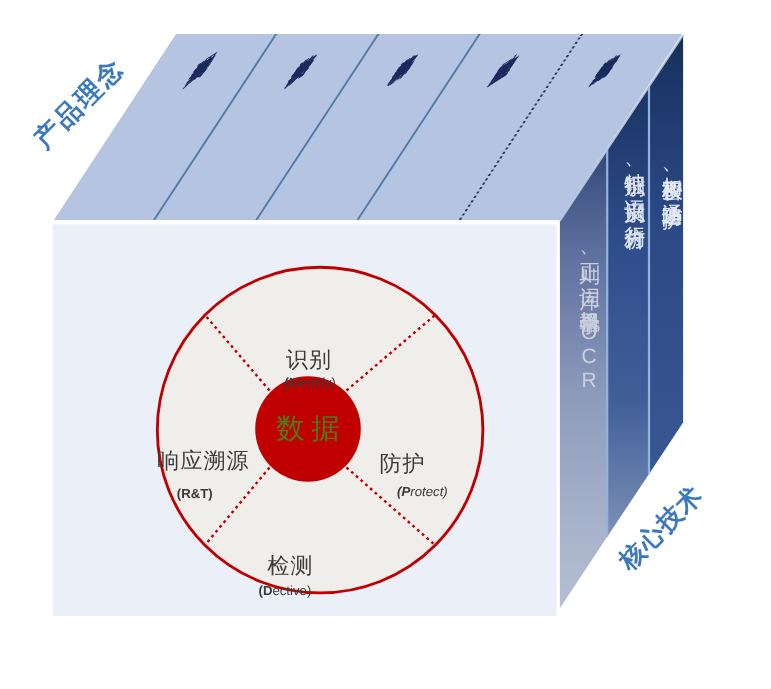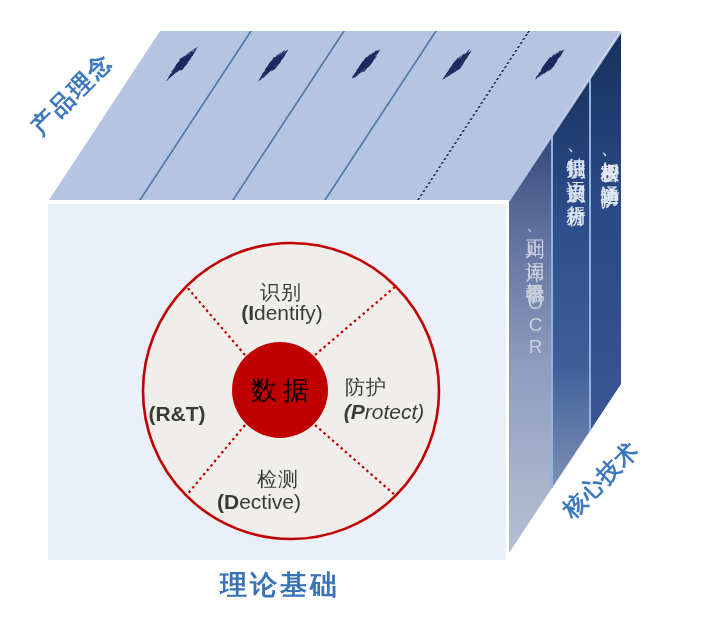--- a/index.html
+++ b/index.html
@@ -33,30 +33,30 @@
   .vcol{position:absolute;width:30px;display:flex;justify-content:center;
         writing-mode:vertical-rl;text-orientation:upright;font-size:19px;
         line-height:21px;letter-spacing:1px;white-space:nowrap;font-weight:400;}
   .vcol.r0{left:516px;top:224px;color:#c9cfdd;}
   .vcol.r1{left:557px;top:142px;color:#dce3f1;}
   .vcol.r2{left:591px;top:146px;color:#e5ebf7;}
 
   
   .ring-svg{position:absolute;left:134px;top:234px;width:320px;height:320px;}
   .q-label{position:absolute;transform:translate(-50%,-50%);white-space:nowrap;
-           color:#3a3a3a;}
+           color:#3a3a3a;margin-top:35px;}
   .q-zh{font-size:20px;letter-spacing:1px;}
-  .q-en{font-size:21px;}
+  .q-en{font-size:12px;}
   .q-en b{font-weight:700;}
   .zh-top{left:281px;top:292px;} .en-top{left:282px;top:313px;}
   .zh-right{left:366px;top:387px;} .en-right{left:384px;top:412px;font-style:italic;}
-  .zh-bottom{left:278px;top:479px;} .en-bottom{left:259px;top:502px;}
+  .zh-bottom{left:264px;top:479px;} .en-bottom{left:259px;top:502px;}
   .zh-left{left:185px;top:384px;} .en-left{left:177px;top:414px;font-weight:700;}
   .core-text{position:absolute;left:283px;top:390px;transform:translate(-50%,-50%);
-             color:#000000;font-size:26px;letter-spacing:6px;white-space:nowrap;}
+             color:#4d7c0f;font-size:26px;letter-spacing:6px;white-space:nowrap;}
 
   
   .diag-label{position:absolute;white-space:nowrap;font-weight:700;color:#3c78bd;}
   .product-label{left:72px;top:94px;font-size:24px;letter-spacing:2px;
                  transform:translate(-50%,-50%) rotate(-45deg);}
   .core-tech-label{left:601px;top:480px;font-size:23px;letter-spacing:1px;
                  transform:translate(-50%,-50%) rotate(-45deg);}
   .bottom-title{position:absolute;left:280px;top:585px;transform:translate(-50%,-50%);
                 font-size:27px;font-weight:700;letter-spacing:3px;color:#3a72b6;
                 white-space:nowrap;}
@@ -126,21 +126,21 @@
 
   <div class="q-label q-zh zh-top">识别</div>
   <div class="q-label q-en en-top"><span></span><b>(I</b><span>dentify)</span></div>
 
   <div class="q-label q-zh zh-right">防护</div>
   <div class="q-label q-en en-right"><span></span><b>(P</b><span>rotect)</span></div>
 
   <div class="q-label q-zh zh-bottom">检测</div>
   <div class="q-label q-en en-bottom"><span></span><b>(D</b><span>ective)</span></div>
 
+  <div class="q-label q-zh zh-left">响应溯源</div>
   <div class="q-label q-en en-left"><span></span><b>(R&amp;T)</b><span></span></div>
 
   <div class="core-text">数据</div>
 
   <div class="diag-label product-label">产品理念</div>
   <div class="diag-label core-tech-label">核心技术</div>
-  <div class="bottom-title">理论基础</div>
 
 </div>
 
 </body></html>

